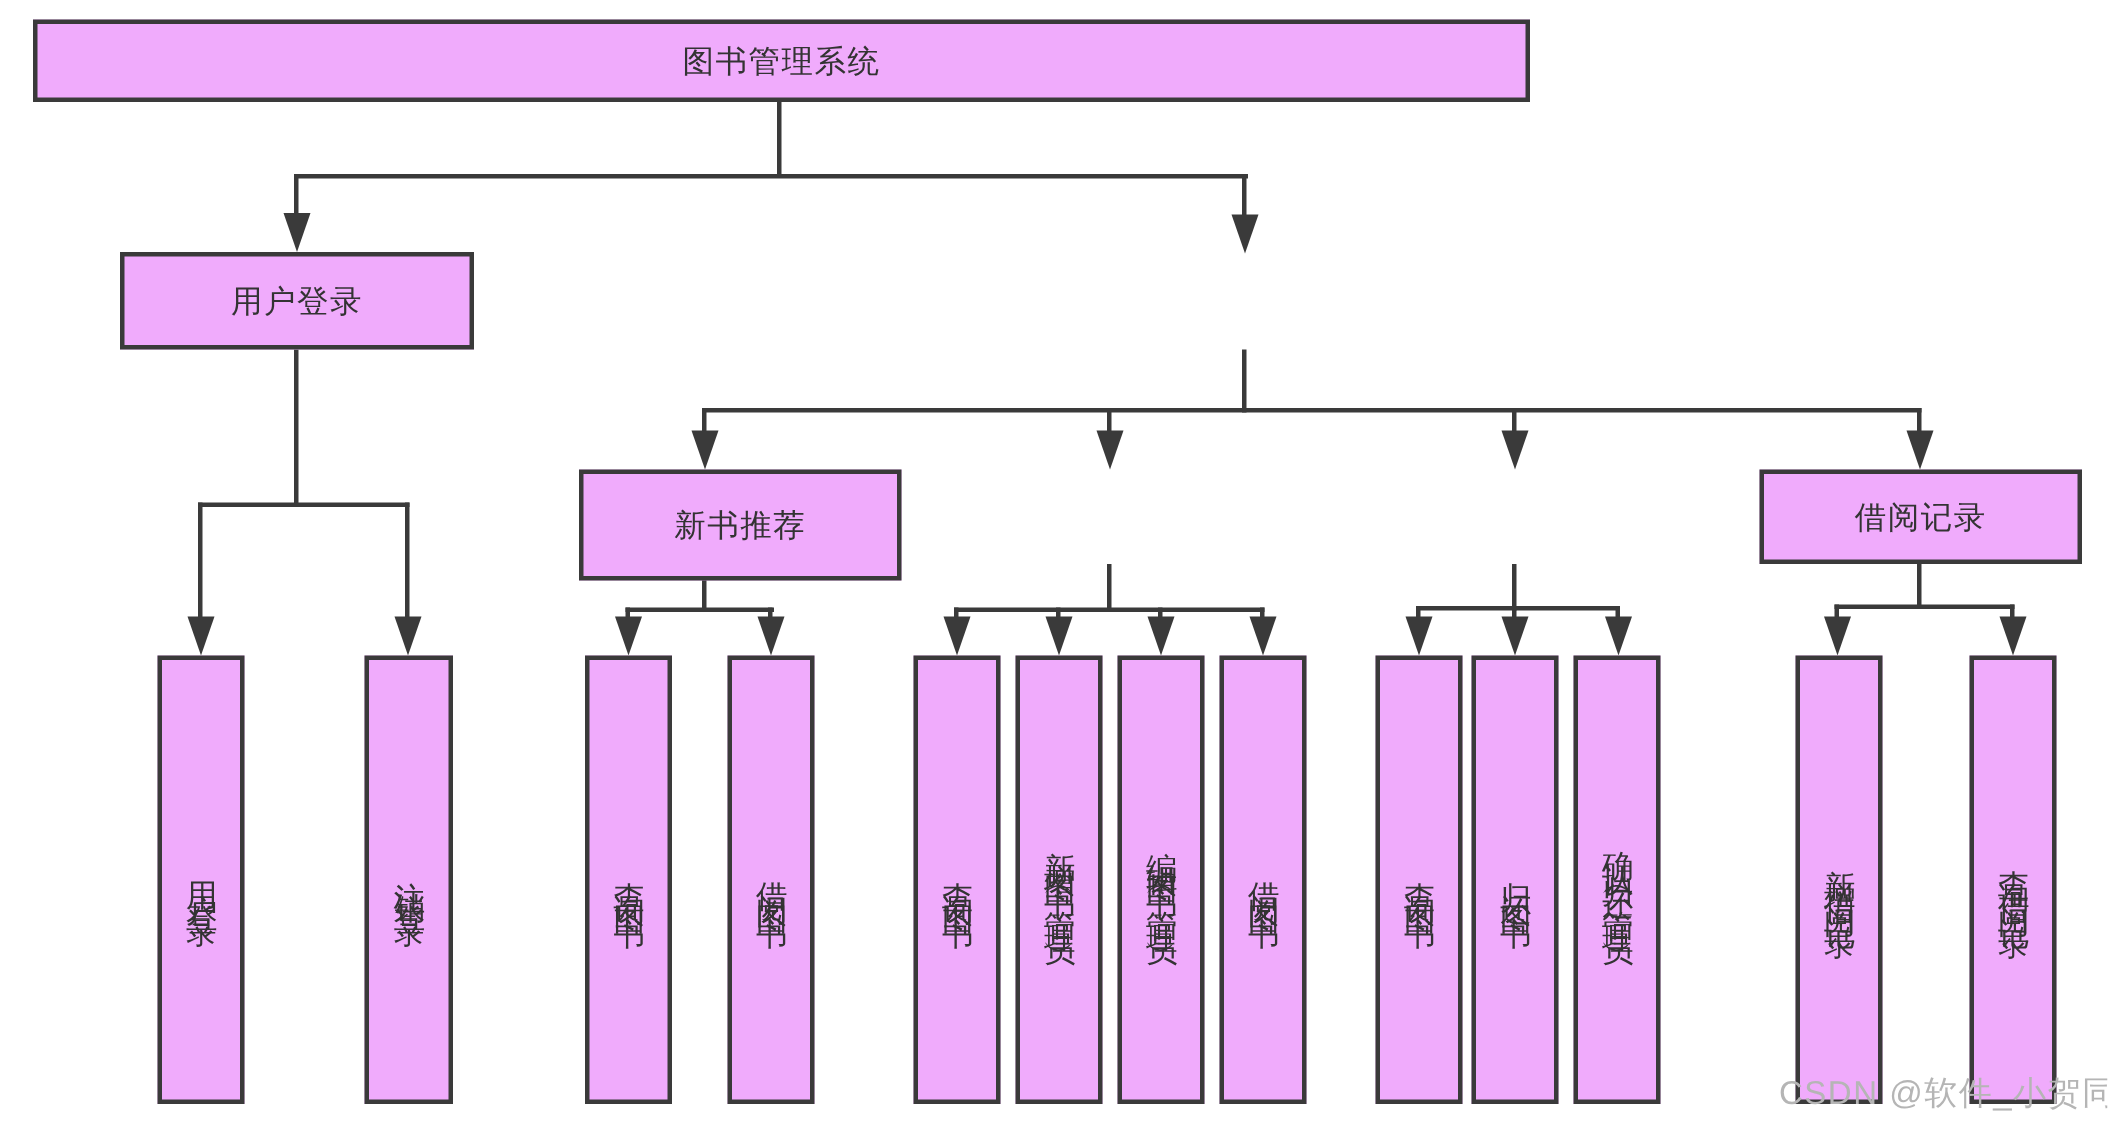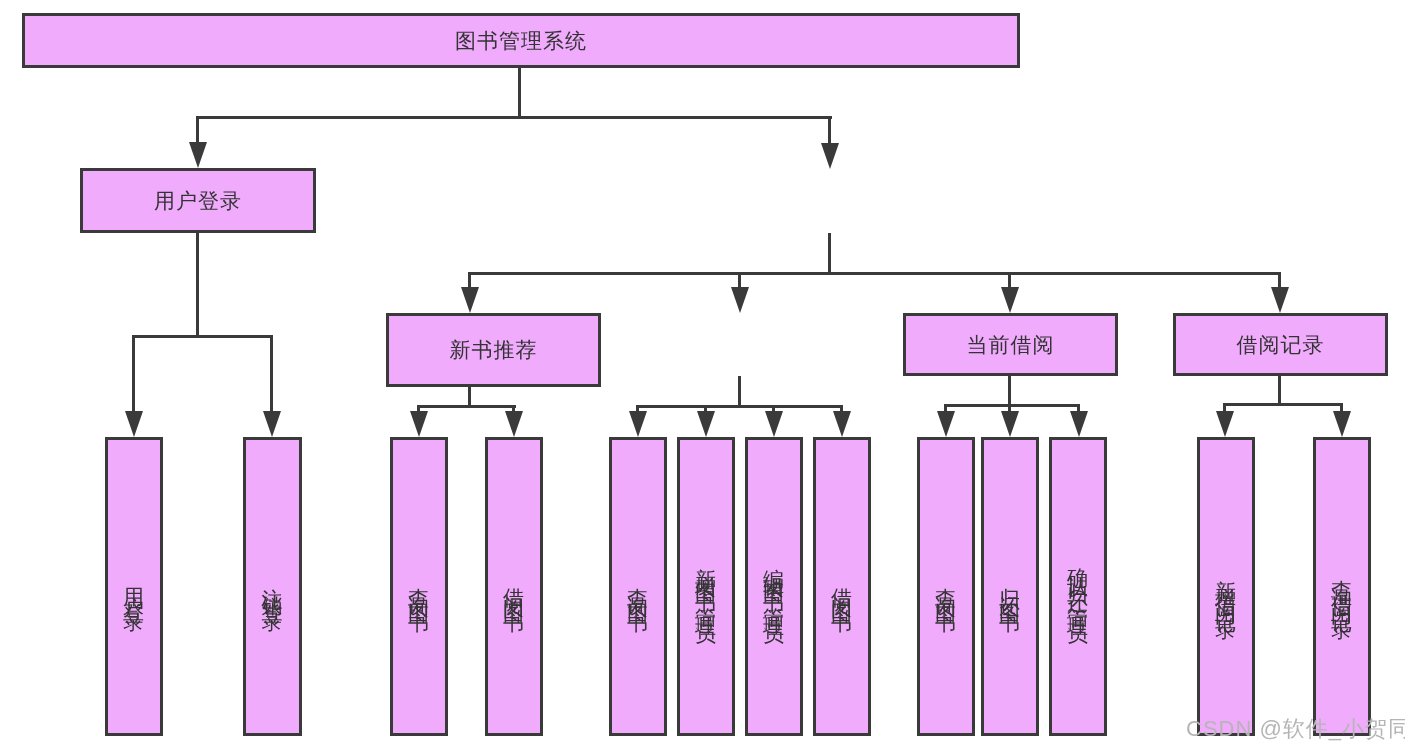--- a/index.html
+++ b/index.html
@@ -60,23 +60,20 @@
   <div class="arrow" style="left:461px;top:287px;"></div>
   <div class="vline" style="left:738px;top:272px;height:18px;"></div>
   <div class="arrow" style="left:731px;top:287px;"></div>
   <div class="vline" style="left:1008px;top:272px;height:18px;"></div>
   <div class="arrow" style="left:1001px;top:287px;"></div>
   <div class="vline" style="left:1278px;top:272px;height:18px;"></div>
   <div class="arrow" style="left:1271px;top:287px;"></div>
 
   <div class="box" style="left:363px;top:313px;width:215px;height:74px;margin-left:23px;">
     <span>新书推荐</span>
-  </div>
-  <div class="box" style="left:903px;top:313px;width:215px;height:63px;">
-    <span>当前借阅</span>
   </div>
   <div class="box" style="left:1173px;top:313px;width:215px;height:63px;">
     <span>借阅记录</span>
   </div>
 
   <div class="vline" style="left:468px;top:376px;height:32px;"></div>
   <div class="hline" style="left:417px;top:405px;width:99px;"></div>
   <div class="vline" style="left:417px;top:405px;height:12px;"></div>
   <div class="arrow" style="left:410px;top:411px;"></div>
   <div class="vline" style="left:512px;top:405px;height:12px;"></div>

